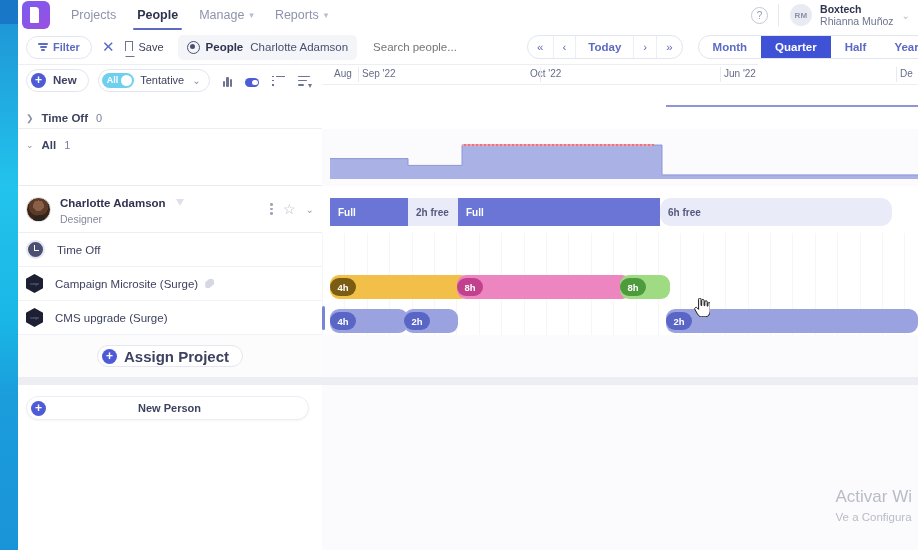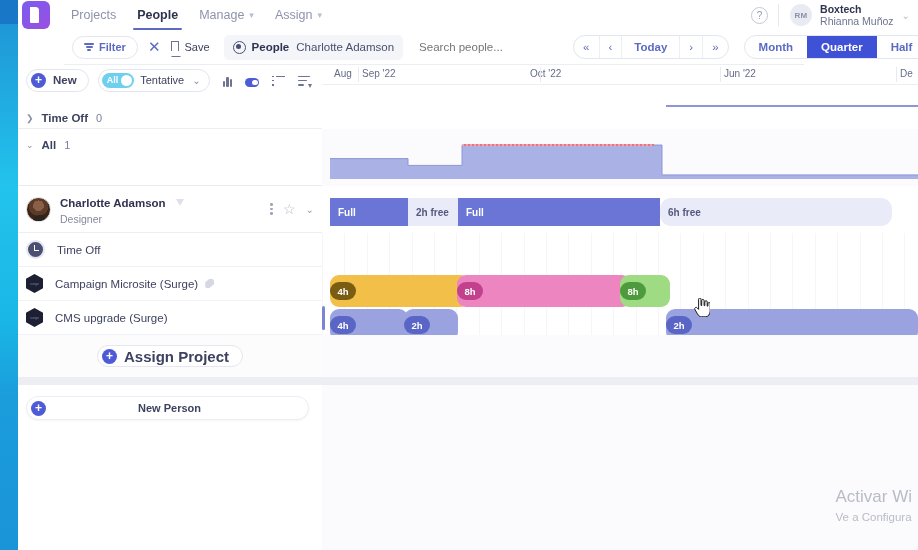--- a/index.html
+++ b/index.html
@@ -61,21 +61,21 @@
     margin-right:8px; letter-spacing:.3px;
   }
   #org-block{ line-height:1.18; }
   #org-name{ font-size:10.5px; font-weight:bold; color:#2f3350; }
   #org-user{ font-size:10.5px; color:#6e7490; }
   #org-caret{ margin-left:8px; color:#b8bcd0; font-size:10px; cursor:pointer; }
 
   
   #toolbar1{
     position:absolute; left:18px; top:30px; width:740px; height:35px;
-    background:#fff; display:flex; align-items:center; border-bottom:1px solid #edeef4;margin-left:46px;
+    background:#fff; display:flex; align-items:center; border-bottom:1px solid #edeef4;
   }
   .pill{
     border:1px solid #e3e5ef; border-radius:14px; height:23px; display:flex;
     align-items:center; padding:0 11px; font-size:11px; color:#5c6ac4; cursor:pointer;
     background:#fff; white-space:nowrap;
   }
   #filter-pill{ margin-left:8px; font-weight:bold; }
   .filter-lines{ display:inline-block; width:10px; margin-right:5px; }
   .filter-lines i{ display:block; height:1.4px; background:#5c6ac4; border-radius:1px; margin:1.6px 0; }
   .filter-lines i:nth-child(1){ width:10px; }
@@ -308,21 +308,21 @@
   }
   .prow-label{ font-size:11.5px; color:#3d4260; }
   .tag-ic{
     display:inline-block; width:9px; height:9px; margin-left:7px; vertical-align:-1px;
     background:#d5d8e3; clip-path: polygon(0 35%, 45% 0, 100% 0, 100% 55%, 48% 100%, 0 100%);
     border-radius:2px;
   }
 
   
   .alloc{
-    position:absolute; top:8px; height:32px; border-radius:9px; display:flex; align-items:center;
+    position:absolute; top:8px; height:24px; border-radius:9px; display:flex; align-items:center;
   }
   .alloc .badge{
     height:18px; min-width:26px; border-radius:9px; display:flex; align-items:center;
     justify-content:center; font-size:9.5px; font-weight:bold; color:#fff; padding:0 7px;
   }
   .lmark{ position:absolute; top:5px; width:2.5px; height:24px; background:#7b85d8; border-radius:2px; }
 
   
   #row-assign-l{ top:228px; height:42px; justify-content:center; background:#fcfcfd; }
   #assign-btn{
@@ -373,21 +373,21 @@
     <span>Projects</span>
   </div>
   <div class="navitem active">
     <span>People</span>
   </div>
   <div class="navitem">
     <span>Manage</span>
     <span class="caret">▾</span>
   </div>
   <div class="navitem">
-    <span>Assign</span>
+    <span>Reports</span>
     <span class="caret">▾</span>
   </div>
 
   <div id="topbar-right">
     <div id="help-btn">
       <span>?</span>
     </div>
     <div id="topdivider"></div>
     <div id="avatar-rm">
       <span>RM</span>

